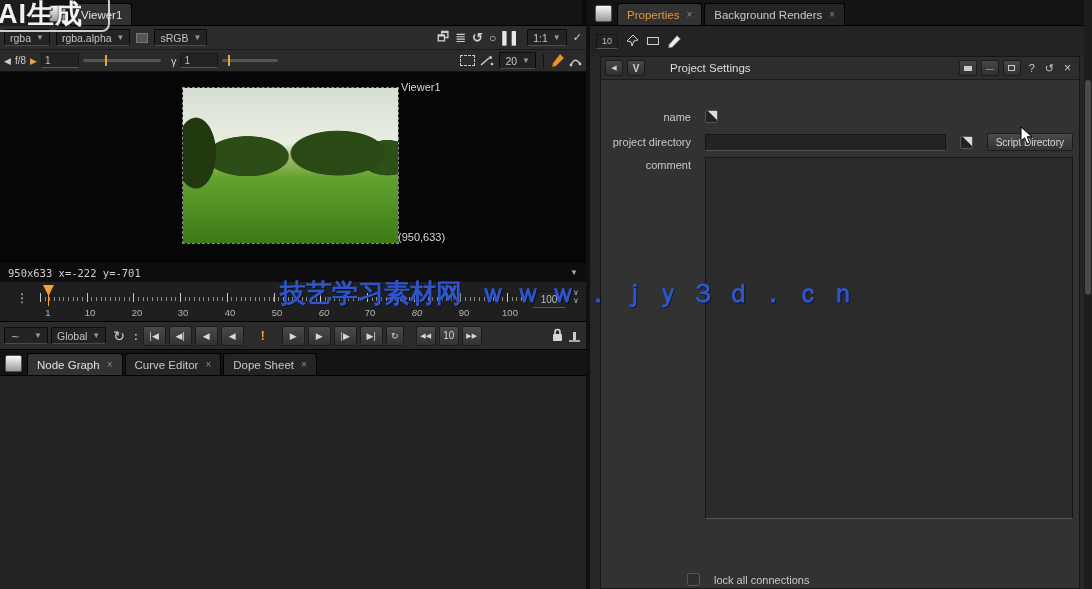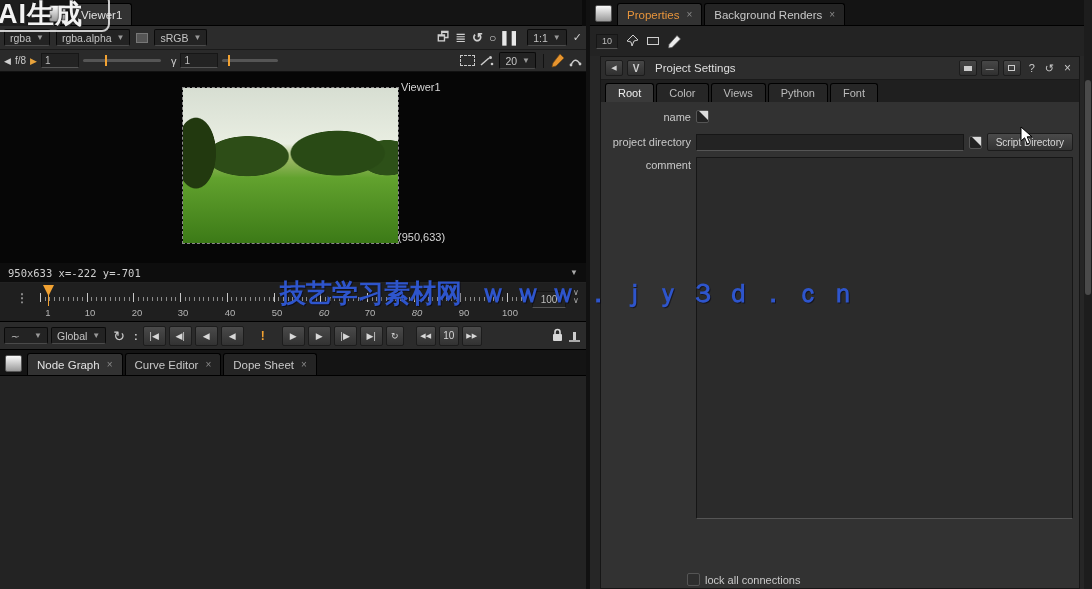--- a/index.html
+++ b/index.html
@@ -70,21 +70,21 @@
   #panel { position:absolute; left:10px; top:56px; width:480px; height:533px; background:#323232;
            border:1px solid #161616; }
   #panelhdr { position:absolute; left:0; top:0; width:478px; height:23px; background:#2d2d2d;
               border-bottom:1px solid #1a1a1a; display:flex; align-items:center; gap:4px; padding:0 4px; }
   #paneltabs { position:absolute; left:0; top:23px; width:478px; height:22px; background:#1f1f1f;
                display:flex; align-items:flex-end; padding-left:4px; }
   .ptab { height:19px; padding:0 12px; display:flex; align-items:center; font-size:11px; color:#bbb;
           background:#262626; border:1px solid #000; border-bottom:none; border-radius:3px 3px 0 0;
           margin-right:2px; }
   .ptab.active { background:#3a3a3a; color:#eee; }
-  .frow { position:absolute; display:flex; align-items:center; gap:5px; }
+  .frow { position:absolute; display:flex; align-items:center; gap:14px; }
   .flabel { width:90px; text-align:right; font-size:11px; color:#c9c9c9; flex:none; }
   textarea.field { resize:none; outline:none; }
   #rscroll { position:absolute; right:0; top:0; width:8px; height:589px; background:#1d1d1d; }
   #rthumb { position:absolute; right:1px; top:80px; width:6px; height:215px; background:#4a4a4a; border-radius:3px; }
 
   
   #wm-ai { left:-2px; top:-4px; font-size:27px; font-weight:bold; color:#f2f2f2; letter-spacing:1px;
            text-shadow:0 0 2px #000, 1px 1px 0 #333; z-index:50; }
   #wm-box { left:-30px; top:-6px; width:140px; height:38px; border:2px solid rgba(235,235,235,0.85);
             border-radius:8px; z-index:49; }
@@ -295,51 +295,34 @@
       <svg width="15" height="15" viewBox="0 0 15 15">
           <path d="M10 1.5 L13.5 5 L5 13.5 L1.5 14 L2 10.5 Z" fill="#ececec" stroke="#555" stroke-width="0.7"></path>
         </svg>
     </div>
 
     <div id="panel">
 
       <div id="panelhdr">
         <span class="ibtn" style="font-size:7px;">◀</span>
         <span class="ibtn" style="font-weight:bold;">V</span>
-        <span style="font-size:11.5px;color:#dedede;margin-left:6px;">Project Settings</span>
+        <span style="font-size:11.5px;color:#dedede;margin-left:21px;">Project Settings</span>
         <div style="flex:1;"></div>
         <span class="ibtn">
             <i style="width:8px;height:5px;background:#ccc;display:block;"></i>
           </span>
         <span class="ibtn" style="font-size:8px;">—</span>
         <span class="ibtn">
             <i style="width:7px;height:6px;border:1.4px solid #ccc;display:block;"></i>
           </span>
         <span style="font-size:11px;color:#c9c9c9;margin:0 4px;">?</span>
         <span style="font-size:11px;color:#c9c9c9;margin:0 2px;">↺</span>
         <span style="font-size:12px;color:#c9c9c9;margin:0 4px;">×</span>
       </div>
 
-      <div id="paneltabs">
-        <div class="ptab active">
-            <span>Root</span>
-          </div>
-        <div class="ptab">
-            <span>Color</span>
-          </div>
-        <div class="ptab">
-            <span>Views</span>
-          </div>
-        <div class="ptab">
-            <span>Python</span>
-          </div>
-        <div class="ptab">
-            <span>Font</span>
-          </div>
-      </div>
 
       <div class="frow" style="left:0;top:53px;width:472px;">
         <span class="flabel">name</span>
         <span class="chk" style="position:relative;">
             <i style="position:absolute;right:0;top:0;width:0;height:0;border-left:9px solid transparent;border-top:9px solid #dcdcdc;display:block;"></i>
           </span>
       </div>
 
       <div class="frow" style="left:0;top:76px;width:472px;">
         <span class="flabel">project directory</span>

